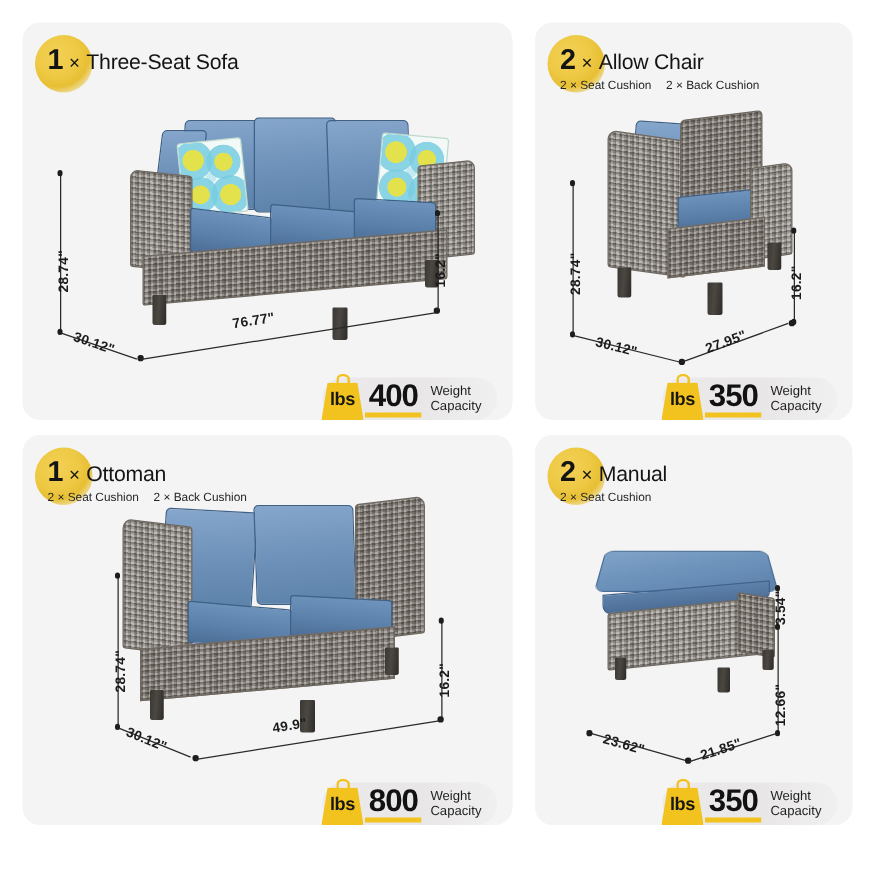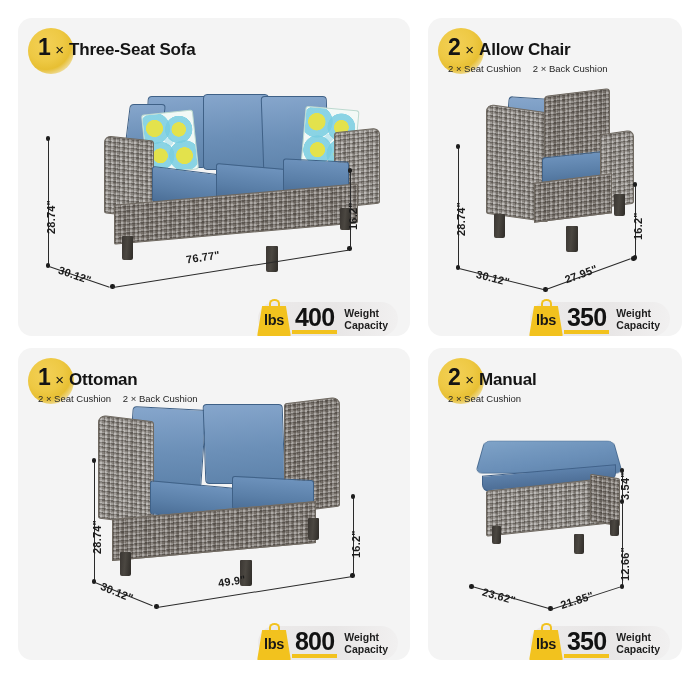--- a/index.html
+++ b/index.html
@@ -26,21 +26,21 @@
   
   .hdr { position: absolute; left: 20px; top: 18px; }
   .gold-disc {
     position: absolute; left: -10px; top: -8px;
     width: 46px; height: 46px; border-radius: 50%;
     background: radial-gradient(circle at 38% 34%, #f3d056 0%, #eec944 42%, #e7bf33 62%, rgba(240,210,100,0.22) 86%, rgba(255,255,255,0) 100%);
   }
   .hdr-row { position: relative; display: flex; align-items: baseline; gap: 5px; line-height: 1; }
   .qty { font-size: 23px; font-weight: bold; color: #141414; letter-spacing: -0.5px; }
   .times { font-size: 15px; color: #141414; font-weight: normal; }
-  .item-name { font-size: 17px; font-weight: bold; color: #141414; letter-spacing: -0.2px; text-align: right; }
+  .item-name { font-size: 17px; font-weight: normal; color: #141414; letter-spacing: -0.2px; text-align: right; }
   .sub { position: relative; margin-top: 4px; font-size: 9.5px; color: #262626; white-space: nowrap; }
   .sub span { margin-right: 9px; }
 
   
   .scene { position: absolute; }
 
   .wick {
     position: absolute;
     background-color: #9a9691;
     background-image:
@@ -127,21 +127,21 @@
     text-align: center; font-size: 14.5px; font-weight: bold; color: #171717;
     letter-spacing: -0.3px;
   }
   .bnum {
     font-size: 25px; font-weight: bold; color: #121212;
     letter-spacing: -0.8px;
     border-bottom: 4px solid #f2c21e;
     line-height: 1.06; padding: 0 3px;
     margin-right: 7px;
   }
-  .btxt { font-size: 10.5px; font-weight: bold; color: #1e1e1e; line-height: 1.17; }
+  .btxt { font-size: 10.5px; font-weight: normal; color: #1e1e1e; line-height: 1.17; }
 
   
   #footer-note {
     position: absolute; left: 22px; top: 670px;
     font-size: 10.5px; color: #3b3b3b;
   }
 </style>
 </head>
 <body>
 

